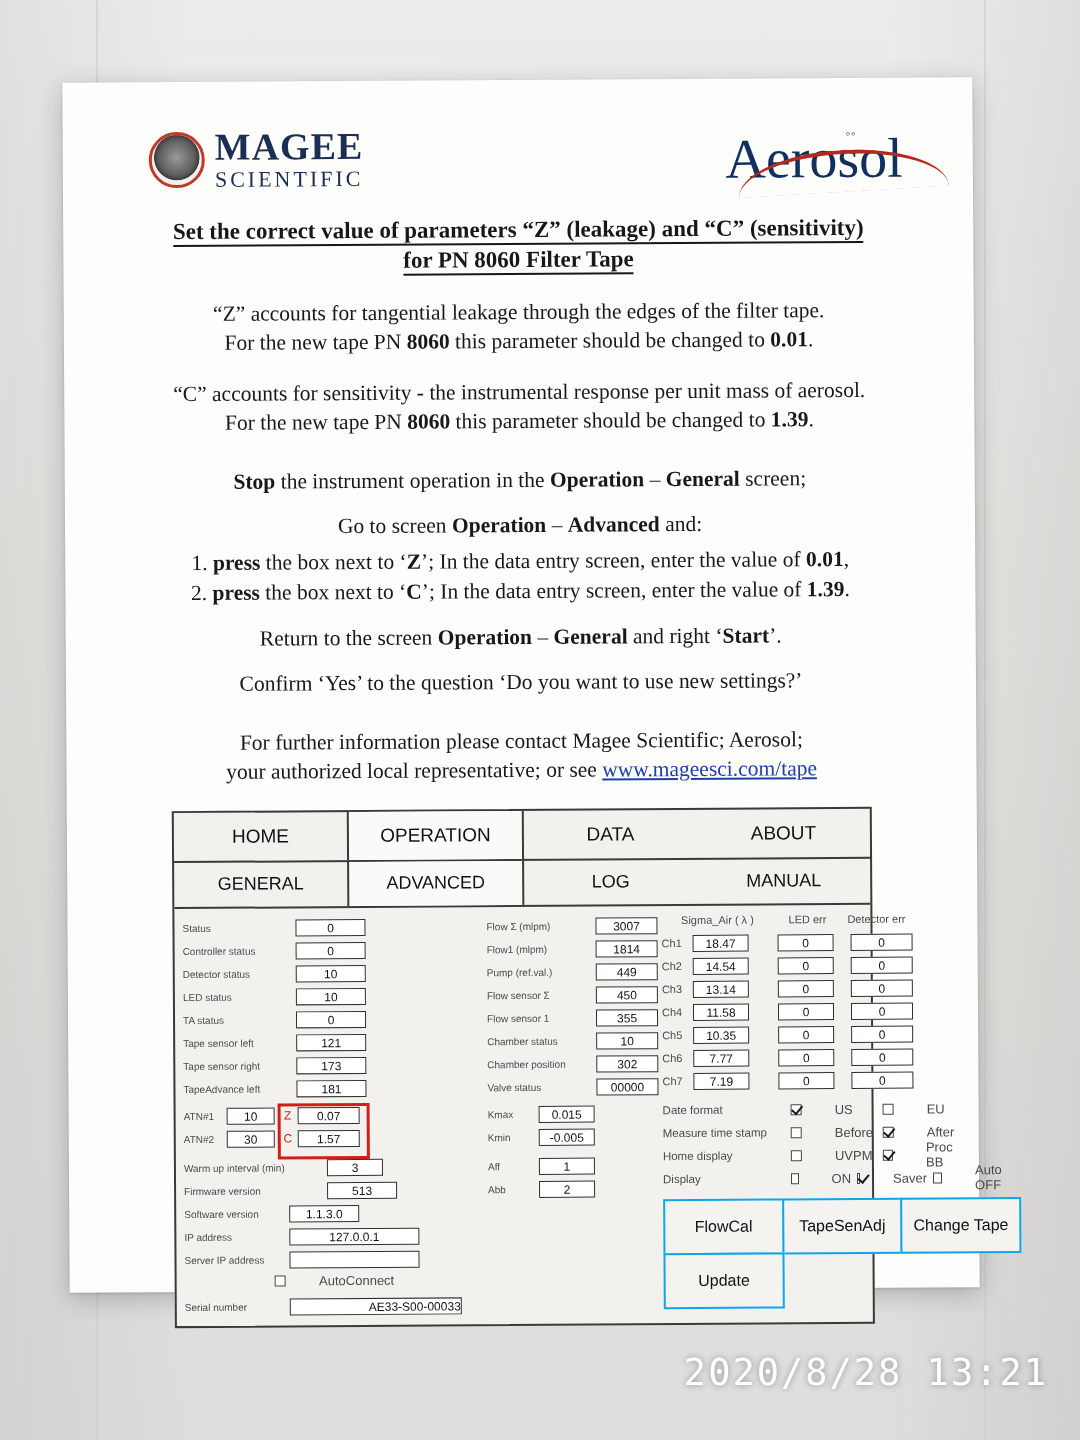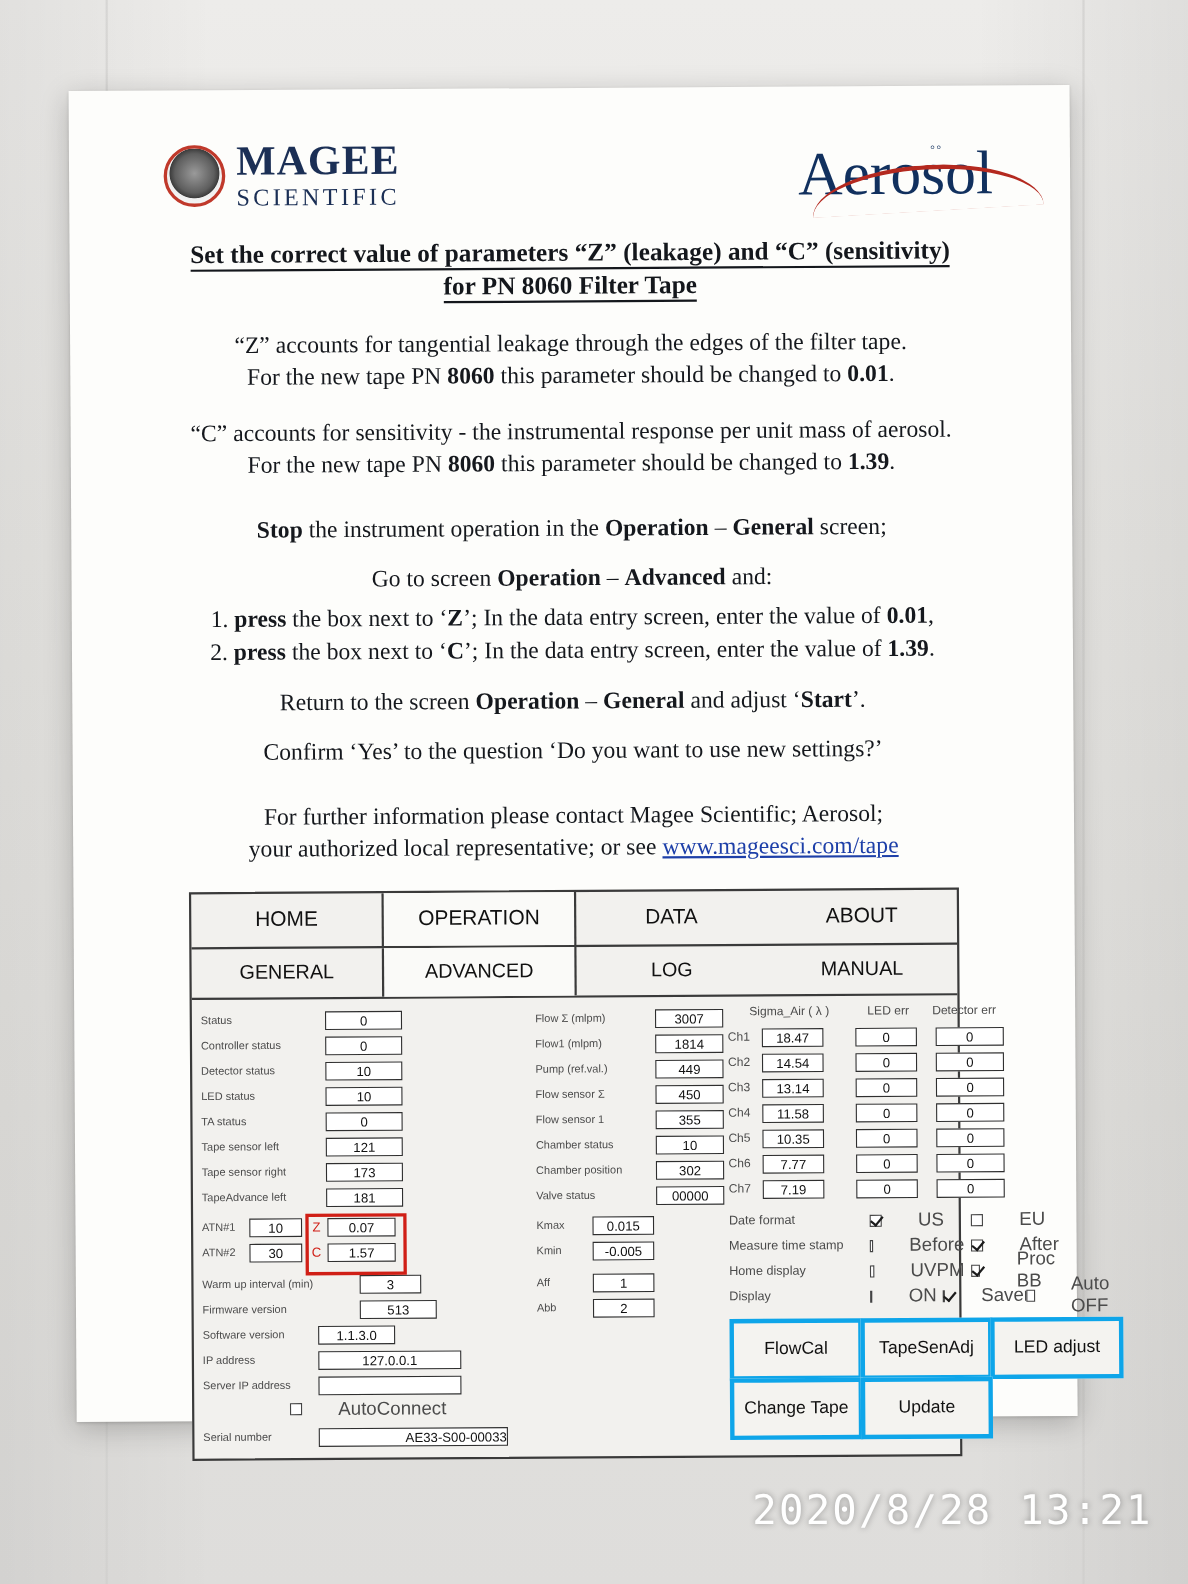--- a/index.html
+++ b/index.html
@@ -276,32 +276,32 @@
   }
   .chk.on:after {
     content: "";
     position: absolute;
     left: 2px; top: -2px;
     width: 5px; height: 9px;
     border-right: 2px solid #1b1b1b;
     border-bottom: 2px solid #1b1b1b;
     transform: rotate(40deg);
   }
-  .chk-lab { font-size: 17px; color: #4b4b4b; padding-left: 28px; }
+  .chk-lab { font-size: 13px; color: #4b4b4b; padding-left: 28px; }
   .opt { display:flex; align-items:center; gap:5px; width: 86px;}
   .optrow-lab { font-size: 11.5px; color:#4b4b4b; width: 122px; }
 
   .btn-grid {
     display: grid;
     grid-template-columns: 1fr 1fr 1fr;
     gap: 0;
     margin: 6px 8px 10px 8px;
   }
   .btn {
-    border: 4px solid #0ea5e9;
+    border: 2px solid #0ea5e9;
     background: #f4f3f0;
     height: 56px;
     display: flex;
     align-items: center;
     justify-content: center;
     font-size: 16px;
     color: #111;
     margin-right: -2px;
     margin-bottom: -2px;
     box-sizing: border-box;
@@ -375,21 +375,21 @@
         <span class="num">1.</span>
         <span class="b">press</span><span> the box next to ‘</span><span class="b">Z</span><span>’; In the data entry screen, enter the value of </span><span class="b">0.01</span><span>,</span>
       </li>
       <li>
         <span class="num">2.</span>
         <span class="b">press</span><span> the box next to ‘</span><span class="b">C</span><span>’; In the data entry screen, enter the value of </span><span class="b">1.39</span><span>.</span>
       </li>
     </ol>
 
     <div class="para tight">
-      <span>Return to the screen </span><span class="b">Operation</span><span> – </span><span class="b">General</span><span> and adjust ‘</span><span class="b">Start</span><span>’.</span>
+      <span>Return to the screen </span><span class="b">Operation</span><span> – </span><span class="b">General</span><span> and right ‘</span><span class="b">Start</span><span>’.</span>
     </div>
 
     <div class="para tight">Confirm ‘Yes’ to the question ‘Do you want to use new settings?’</div>
 
     <div class="para spaced">
       <span>For further information please contact Magee Scientific; Aerosol;</span><br>
       <span>your authorized local representative; or see </span><a class="link" href="#">www.mageesci.com/tape</a>
     </div>
 
     <div class="panel">
@@ -640,21 +640,20 @@
               </span>
             <span class="opt">
                 <span class="chk"></span>
                 <span class="chk-lab">Auto OFF</span>
               </span>
           </div>
 
           <div class="btn-grid" style="margin-left:0;margin-right:0;margin-top:8px">
             <div class="btn">FlowCal</div>
             <div class="btn">TapeSenAdj</div>
-            <div class="btn">LED adjust</div>
             <div class="btn">Change Tape</div>
             <div class="btn">Update</div>
           </div>
         </div>
 
       </div>
     </div>
 
   </div>
 </div>

